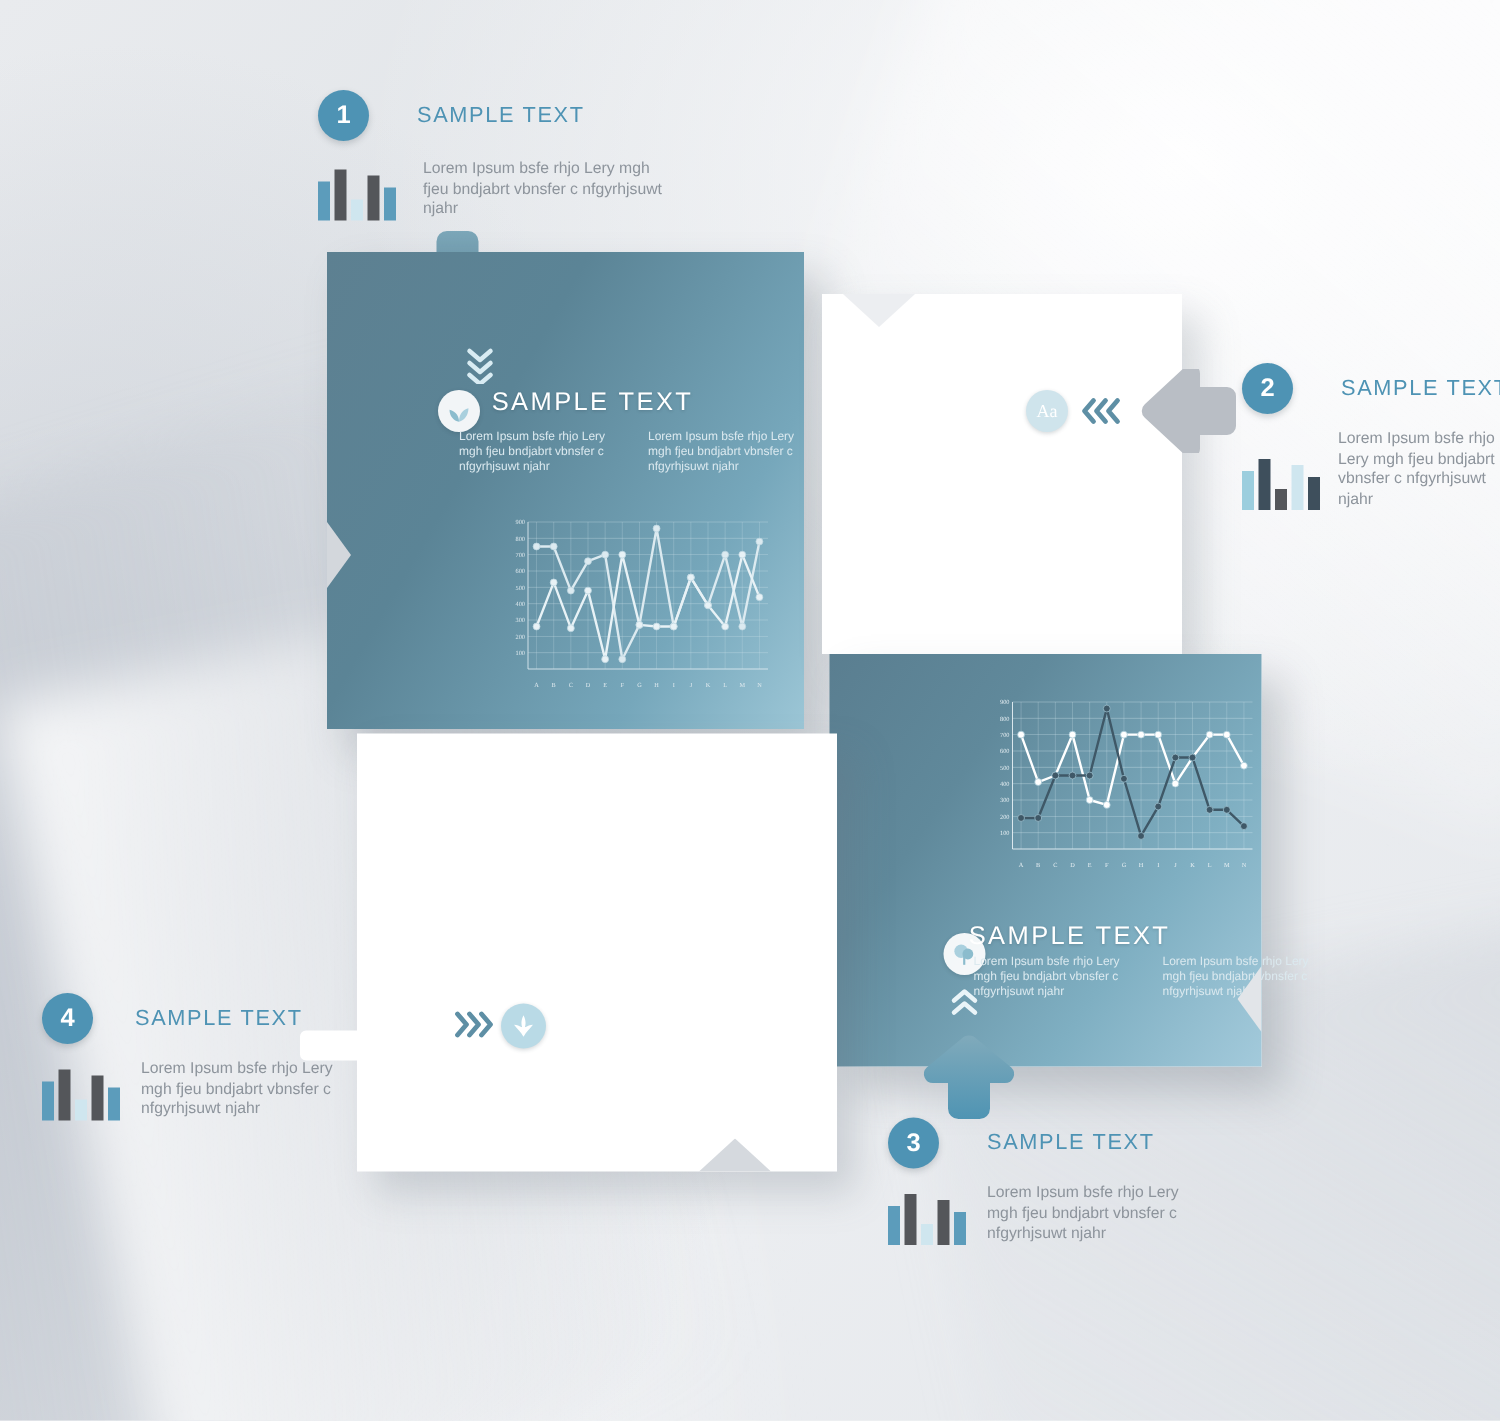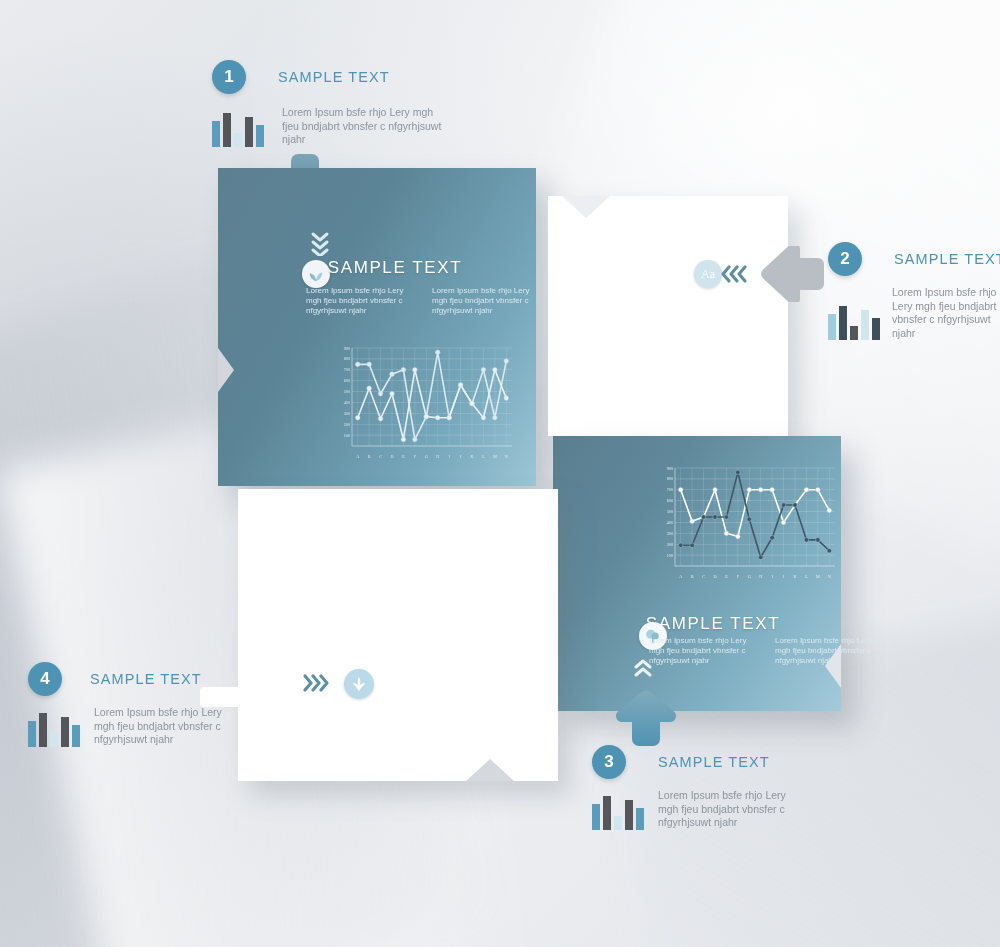--- a/index.html
+++ b/index.html
@@ -69,21 +69,20 @@
     color:#ffffff;font-size:17px;letter-spacing:1.6px;text-align:center;
     text-shadow:0 1px 2px rgba(40,60,70,.25);
   }
   .panel-cols{display:flex;gap:18px;}
   .panel-col{width:108px;color:#dbe9ef;font-size:8px;line-height:10px;}
   .circ-icon{
     width:28px;height:28px;border-radius:50%;
     background:rgba(255,255,255,.92);
     display:flex;align-items:center;justify-content:center;
     box-shadow:0 1px 3px rgba(40,60,70,.2);
-    margin-left:10px;
   }
   .chev{display:flex;flex-direction:column;align-items:center;}
   .chev svg{display:block;}
 
   
   .arrow{position:absolute;}
 
   
   .chart{position:absolute;}
   .chart svg{display:block;}

